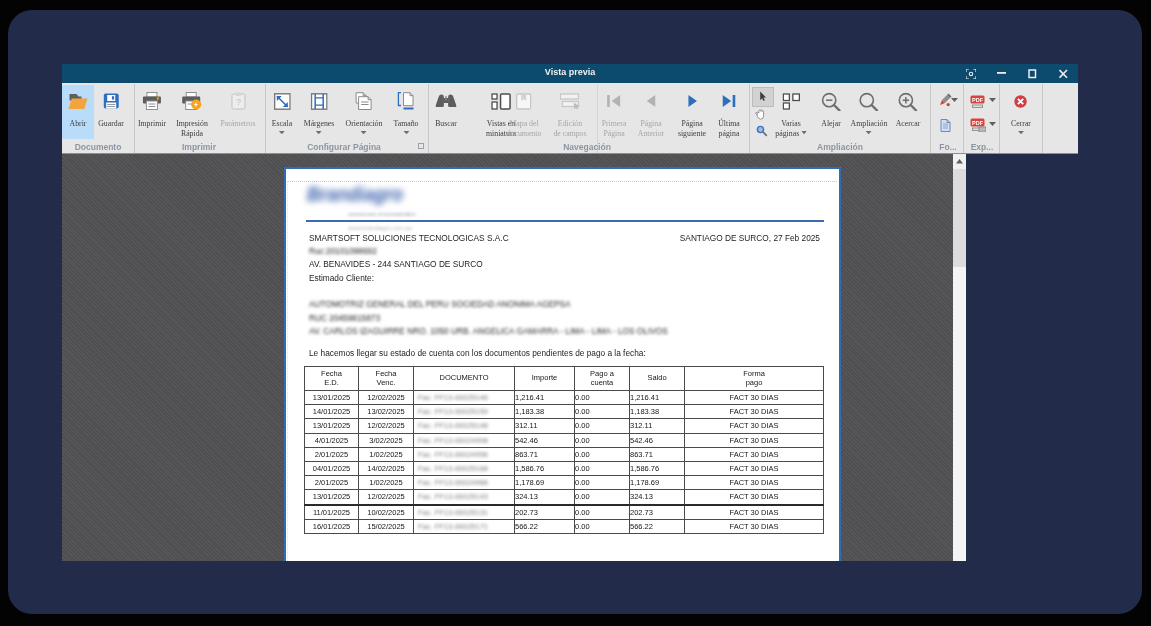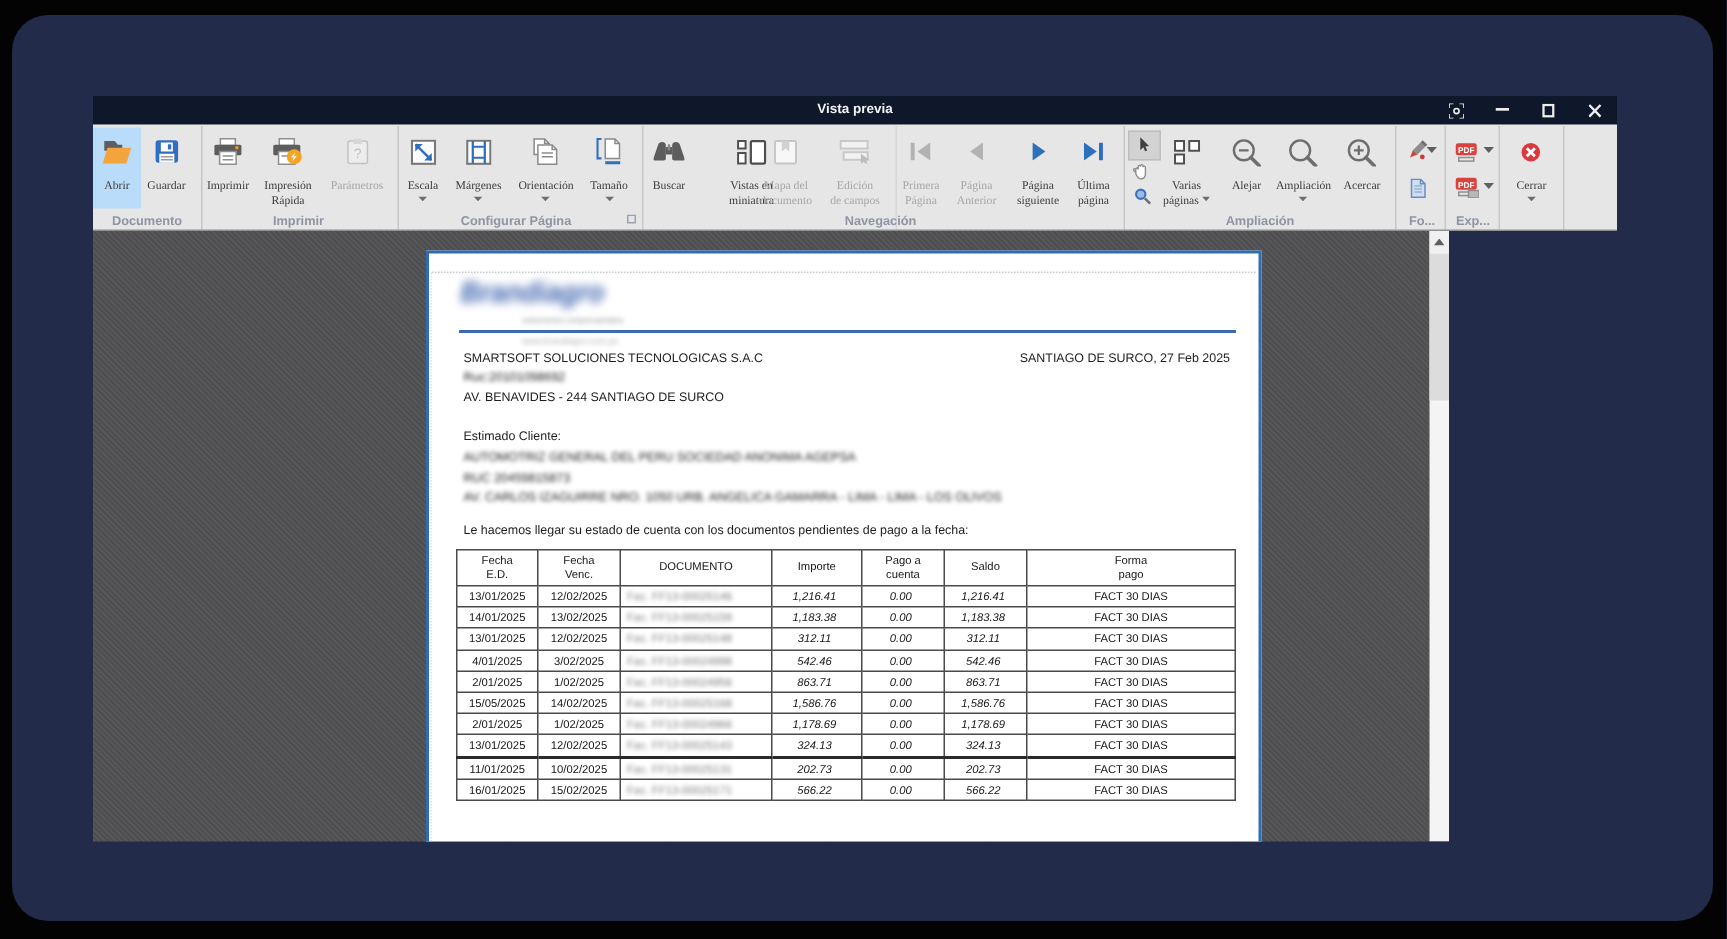--- a/index.html
+++ b/index.html
@@ -1,19 +1,19 @@
 <!DOCTYPE html>
 <html><head>
 <meta charset="utf-8">
 <style>
 html,body{margin:0;padding:0;}
 body{width:1151px;height:626px;background:#030303;font-family:"Liberation Sans",sans-serif;overflow:hidden;position:relative;}
 .bg{position:absolute;left:8px;top:10px;width:1134px;height:604px;background:#222b49;border-radius:24px;}
 .win{position:absolute;left:62px;top:64px;width:1016px;height:497px;}
-.tbar{position:absolute;left:0;top:0;width:1016px;height:19px;background:#0f172a;text-decoration:underline;}
+.tbar{position:absolute;left:0;top:0;width:1016px;height:19px;background:#0c4a6e;text-decoration:underline;}
 .tbar .title{position:absolute;left:0;top:3px;width:100%;text-align:center;font-size:9px;font-weight:bold;color:#f2f2f2;}
 .tbtn{position:absolute;top:5px;}
 .ribbon{position:absolute;left:0;top:19px;width:1016px;height:71px;background:#e6e6e6;}
 .ribbon:after{content:"";position:absolute;left:0;bottom:0;width:100%;height:1px;background:#8f8f8f;}
 .sep{position:absolute;top:1px;height:69px;width:1px;background:#c7c7c7;}
 .glabel{position:absolute;top:59px;font-size:8.5px;font-weight:bold;color:#8d95a3;text-align:center;white-space:nowrap;transform:translateX(-50%);}
 .rbtn{position:absolute;top:8px;text-align:center;font-size:7.8px;line-height:9.8px;color:#3d3d3d;transform:translateX(-50%);white-space:nowrap;}
 .rbtn .ico{height:20px;display:flex;align-items:center;justify-content:center;}
 .rbtn svg{display:block;}
 .rbtn .lbl{margin-top:8px;font-family:Liberation Serif, serif;}
@@ -25,21 +25,21 @@
 .sbtn{position:absolute;left:0;top:0;width:13px;height:15px;background:#f0f0f0;}
 .sbtn svg{display:block;margin:5px auto 0 auto;}
 .thumb{position:absolute;left:0;top:15px;width:13px;height:98px;background:#dcdcdc;}
 .page{position:absolute;left:222px;top:13px;width:553px;height:420px;background:#ffffff;border:2px solid #2e6db4;overflow:hidden;}
 .blur1{filter:blur(1.55px);color:#7d7d7d;}
 .doc{position:absolute;font-size:8.3px;color:#1d1d1d;white-space:nowrap;}
 .dtbl{position:absolute;left:18px;top:197px;border-collapse:collapse;table-layout:fixed;font-size:7.5px;color:#161616;}
 .dtbl td,.dtbl th{border:1px solid #4a4a4a;padding:0;overflow:hidden;font-weight:normal;}
 .dtbl th{height:23px;line-height:8.5px;text-align:center;}
 .dtbl td{height:13.2px;text-align:center;}
-.dtbl td.num{text-align:center;padding-right:3px;font-style:italic;}
+.dtbl td.num{text-align:left;padding-right:3px;}
 .dtbl td.bl{text-align:left;padding-left:4px;}
 .dtbl tr.thick td{border-bottom:2px solid #2a2a2a;}
 </style>
 </head>
 <body>
 <div class="bg"></div>
 <div class="win">
   <div class="tbar">
     <div class="title">Vista previa</div>
     <svg class="tbtn" style="left:904px" width="10" height="10">
@@ -381,21 +381,21 @@
       <div style="position:absolute;left:2px;top:12px;width:549px;border-top:1px dotted #c9c9c9"></div>
       <div style="position:absolute;left:1px;top:12px;height:382px;border-left:1px dotted #e0e0e0"></div>
       <div style="position:absolute;left:21px;top:16px;font-size:18px;font-weight:bold;font-style:italic;color:#3a60ac;filter:blur(3px);transform:scaleY(1.08)">Brandiagro</div>
       <div style="position:absolute;left:62px;top:42px;font-size:6px;color:#9a9a9a;filter:blur(1.8px)">soluciones empresariales</div>
       <div style="position:absolute;left:20px;top:51px;width:518px;height:2px;background:#3a6cae"></div>
       <div style="position:absolute;left:62px;top:56px;font-size:6px;color:#b0b0b0;filter:blur(1.8px)">www.brandiagro.com.pe</div>
       <div class="doc" style="left:23px;top:64px">SMARTSOFT SOLUCIONES TECNOLOGICAS S.A.C</div>
       <div class="doc" style="right:19px;top:64px">SANTIAGO DE SURCO, 27 Feb 2025</div>
       <div class="doc blur1" style="left:23px;top:77px">Ruc:20101098692</div>
       <div class="doc" style="left:23px;top:90px">AV. BENAVIDES - 244 SANTIAGO DE SURCO</div>
-      <div class="doc" style="left:23px;top:116px">Estimado Cliente:</div>
+      <div class="doc" style="left:23px;top:104px">Estimado Cliente:</div>
       <div class="doc blur1" style="left:23px;top:130px">AUTOMOTRIZ GENERAL DEL PERU SOCIEDAD ANONIMA AGEPSA</div>
       <div class="doc blur1" style="left:23px;top:144px">RUC 20459815873</div>
       <div class="doc blur1" style="left:23px;top:157px">AV. CARLOS IZAGUIRRE NRO. 1050 URB. ANGELICA GAMARRA - LIMA - LIMA - LOS OLIVOS</div>
       <div class="doc" style="left:23px;top:179px">Le hacemos llegar su estado de cuenta con los documentos pendientes de pago a la fecha:</div>
       <table class="dtbl">
         <colgroup>
             <col style="width:54px">
             <col style="width:55px">
             <col style="width:101px">
             <col style="width:60px">
@@ -452,21 +452,21 @@
         <tr>
               <td>2/01/2025</td>
               <td>1/02/2025</td>
               <td class="bl blur1">Fac. FF13-00024956</td>
               <td class="num">863.71</td>
               <td class="num">0.00</td>
               <td class="num">863.71</td>
               <td>FACT 30 DIAS</td>
             </tr>
         <tr>
-              <td>15/05/2025</td>
+              <td>04/01/2025</td>
               <td>14/02/2025</td>
               <td class="bl blur1">Fac. FF13-00025168</td>
               <td class="num">1,586.76</td>
               <td class="num">0.00</td>
               <td class="num">1,586.76</td>
               <td>FACT 30 DIAS</td>
             </tr>
         <tr>
               <td>2/01/2025</td>
               <td>1/02/2025</td>

